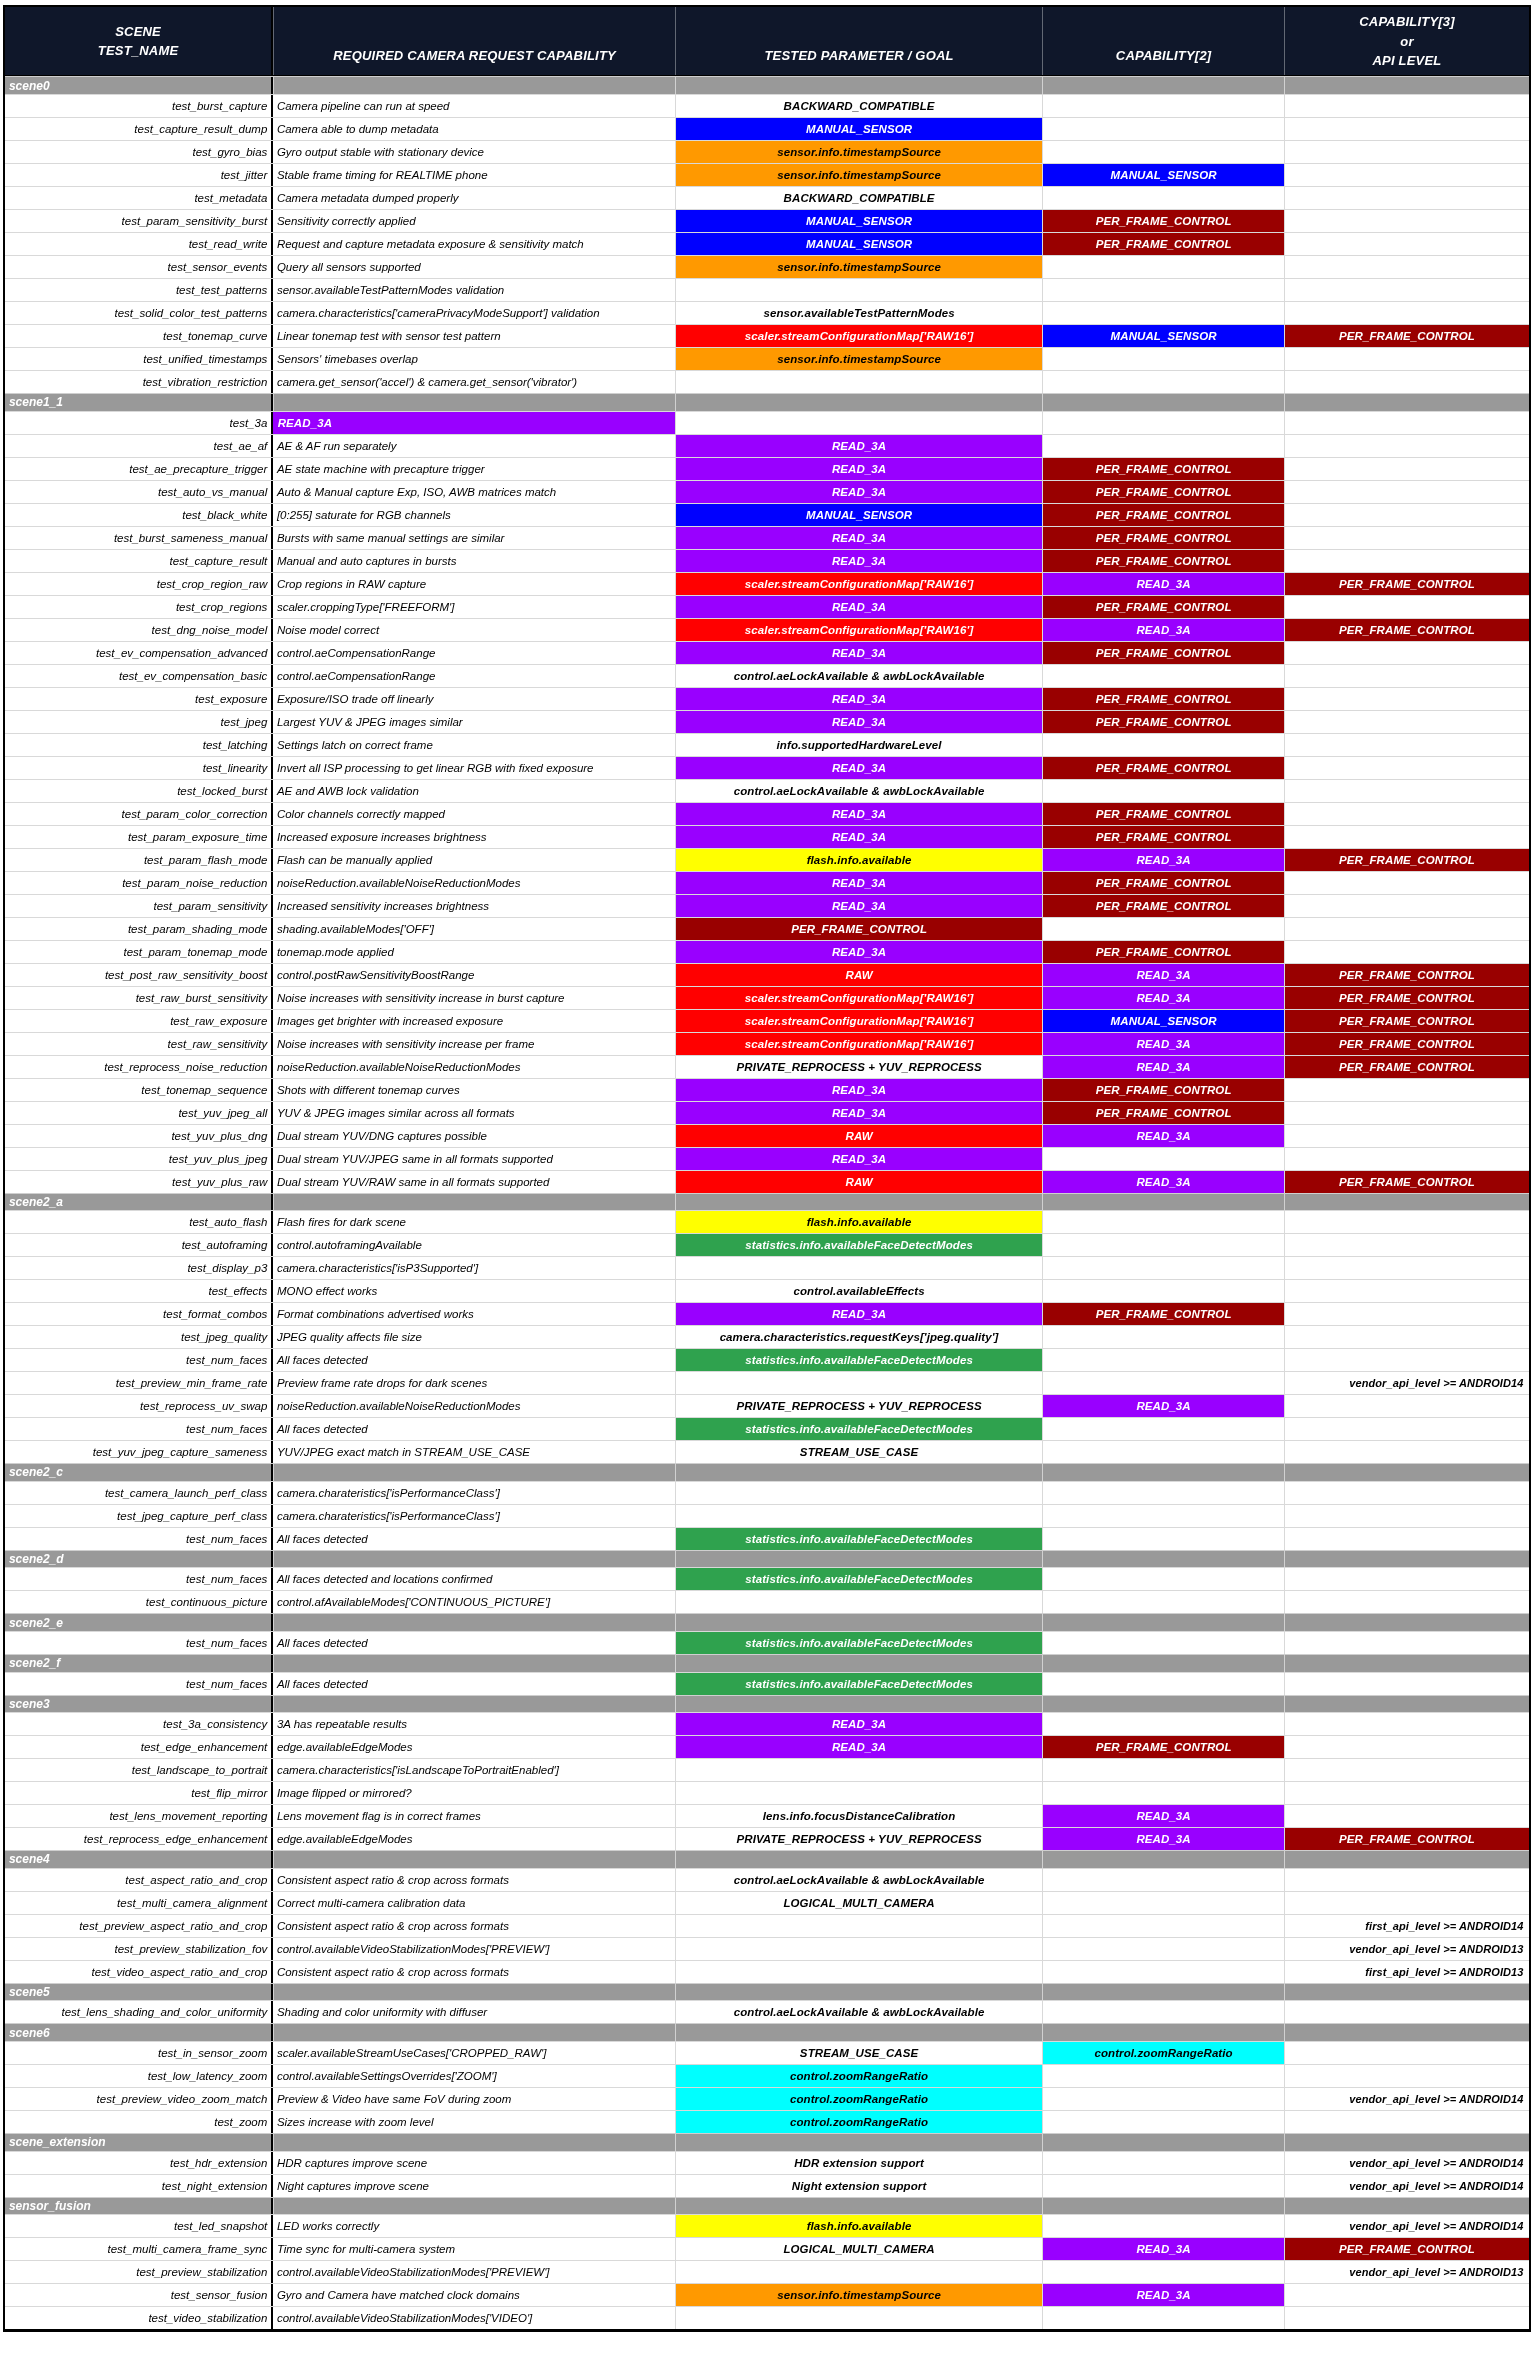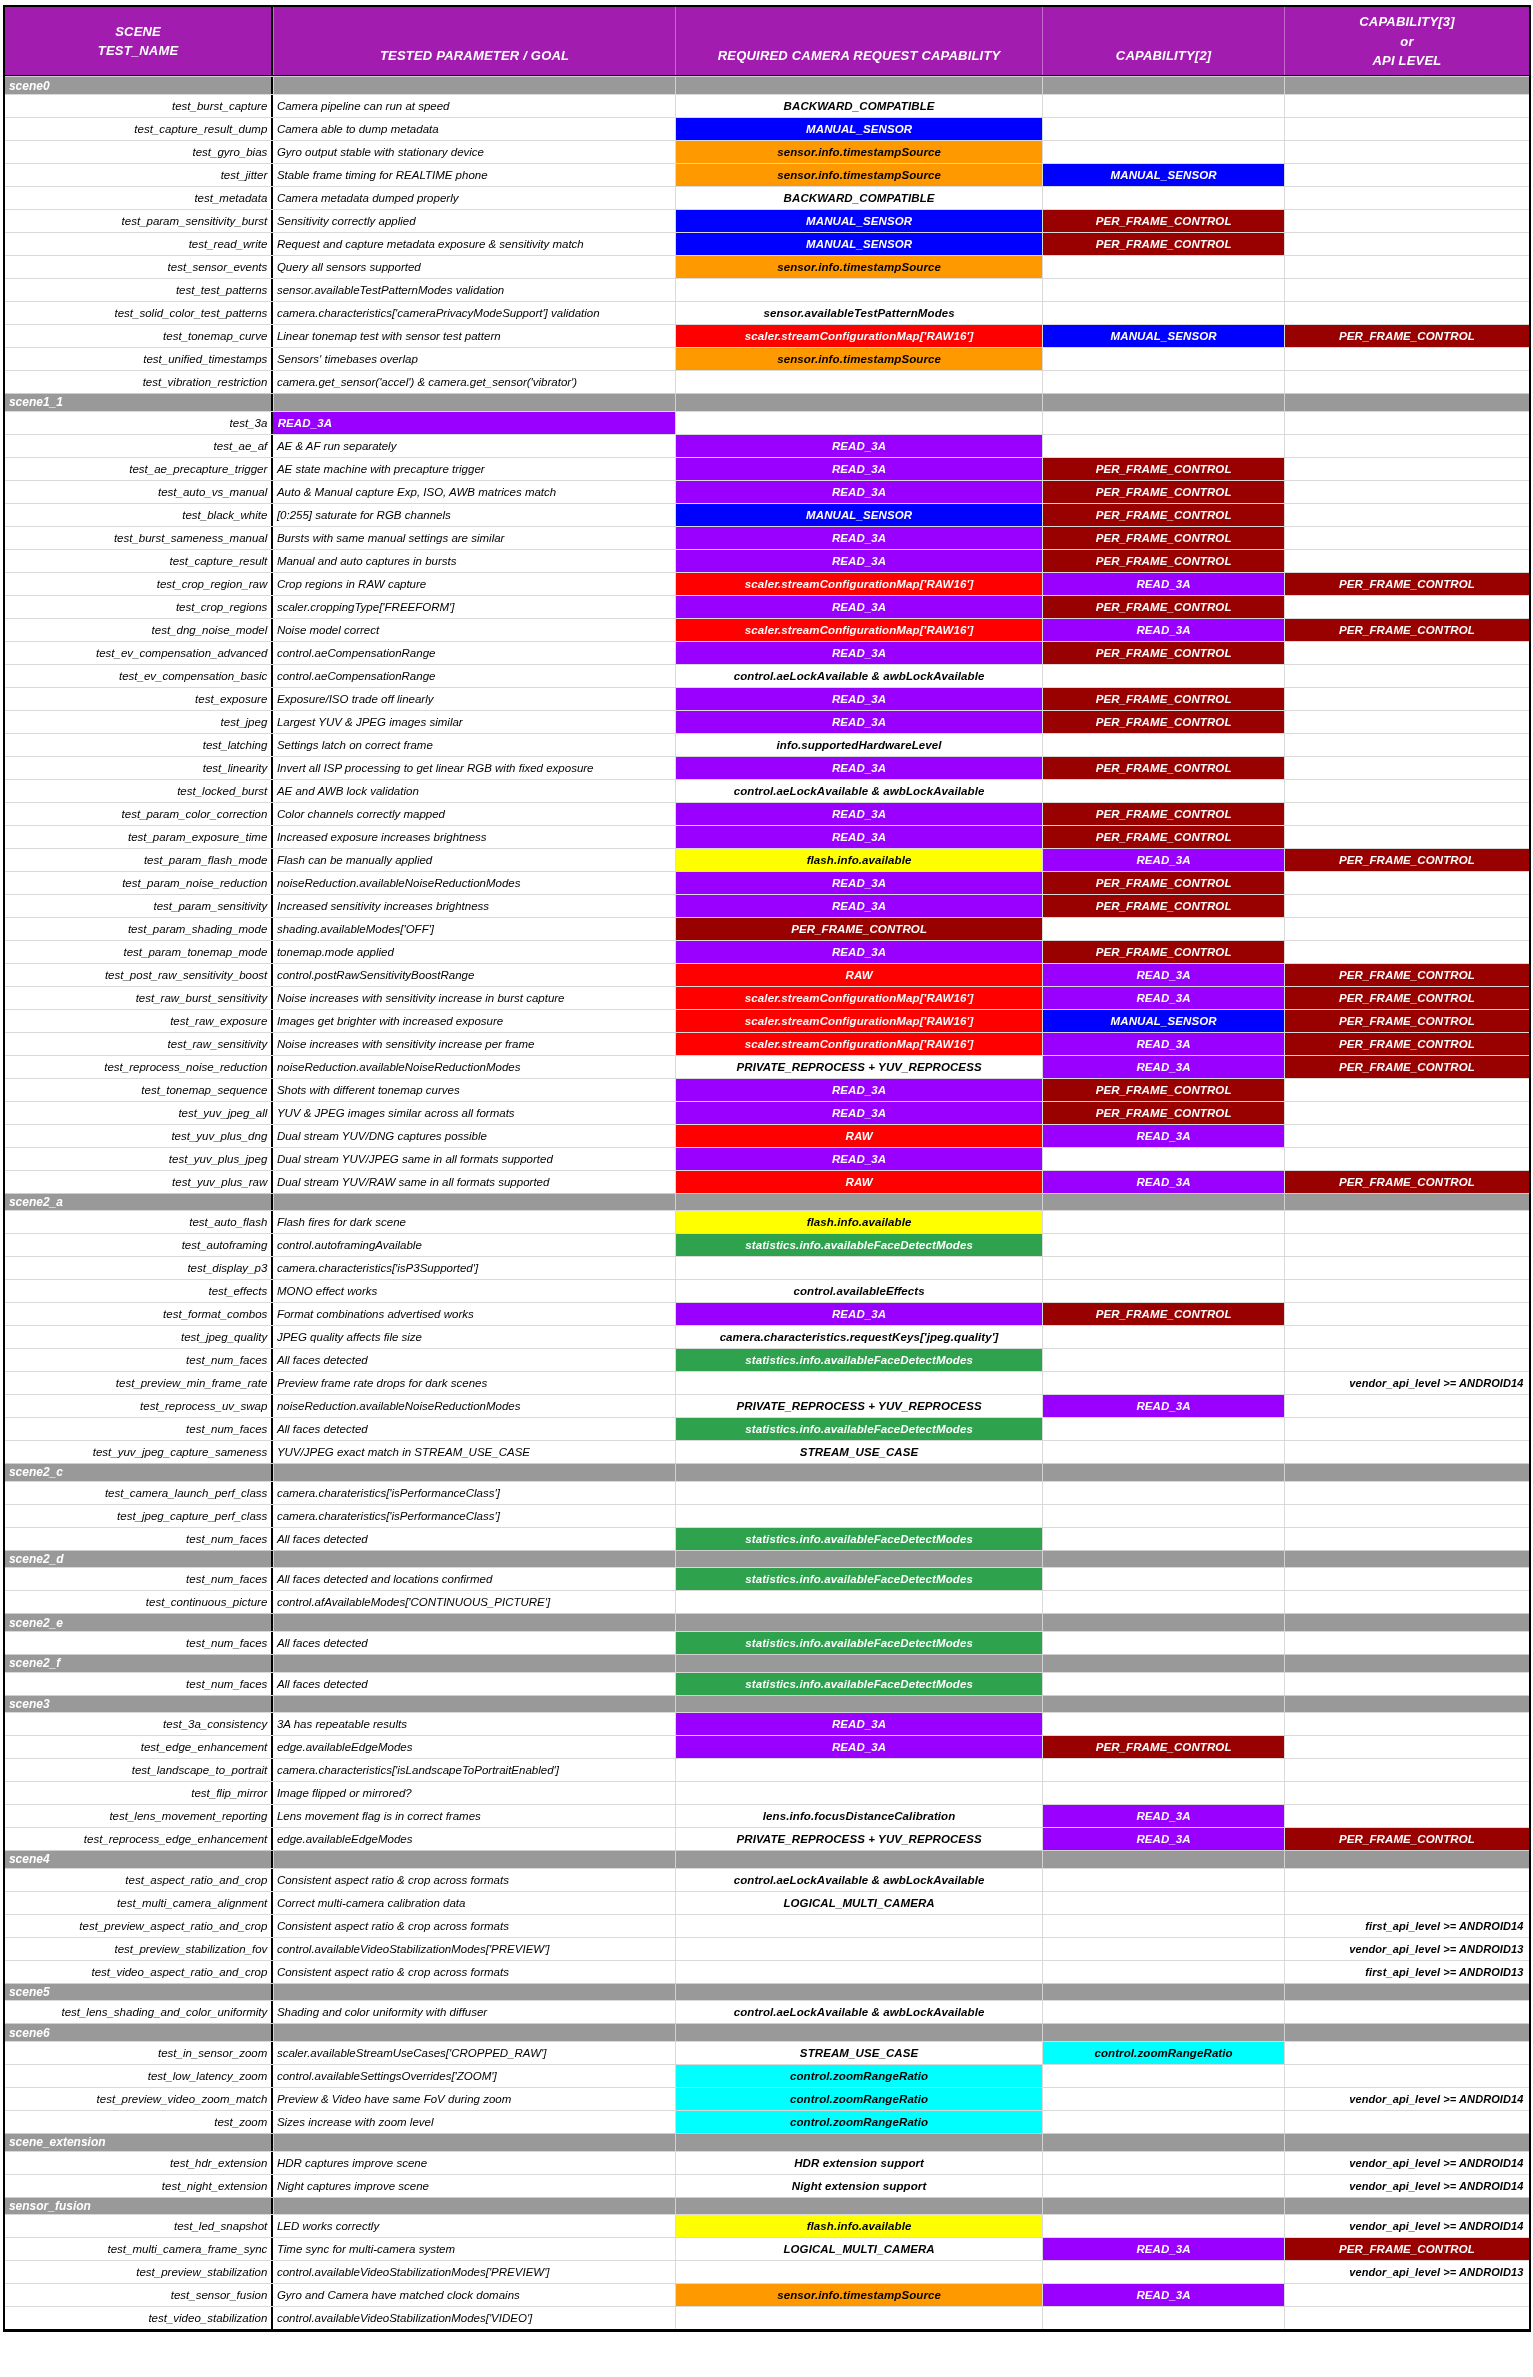--- a/index.html
+++ b/index.html
@@ -12,21 +12,21 @@
   }
   .sheet {
     margin: 5.4px 3.1px 0 3.1px;
     border: 2.3px solid #000;
     border-bottom-width: 3.1px;
     background:#fff;
   }
   .grid { display:grid; grid-template-columns: 268px 402px 367px 242px 1fr; }
 
   
-  .thead { background:#a21caf; color:#fff; height:69px; border-bottom:1.5px solid #000; font-weight:bold; }
+  .thead { background:#0f172a; color:#fff; height:69px; border-bottom:1.5px solid #000; font-weight:bold; }
   .th {
     display:flex; flex-direction:column; justify-content:center; align-items:center;
     text-align:center; font-size:13px; line-height:1.5; white-space:pre-line;
     border-left:0.8px solid rgba(255,255,255,.35); letter-spacing:0.2px;
   }
   .th.first { border-left:none; border-right:2.3px solid #000; }
   .th.low { justify-content:flex-end; padding-bottom:10px; }
 
   
   .band { height:17.6px; background:#999999; color:#fff; font-weight:bold; border-top:0.8px solid #cfcfcf; }
@@ -48,22 +48,22 @@
   .blk.api { justify-content:flex-end; text-align:right; padding-right:5.4px; font-size:11px; }
   .blk.goal { justify-content:flex-start; text-align:left; padding-left:4.6px; }
 </style>
 </head>
 <body>
 
 <div class="sheet">
   <div class="grid thead">
     <div class="th first">SCENE
 TEST_NAME</div>
+    <div class="th low">REQUIRED CAMERA REQUEST CAPABILITY</div>
     <div class="th low">TESTED PARAMETER / GOAL</div>
-    <div class="th low">REQUIRED CAMERA REQUEST CAPABILITY</div>
     <div class="th low">CAPABILITY[2]</div>
     <div class="th">CAPABILITY[3]
 or
 API LEVEL</div>
   </div>
   <div id="tbody">
       <div class="grid band">
         <div class="b1">scene0</div>
         <div class="bx"></div>
         <div class="bx"></div>

